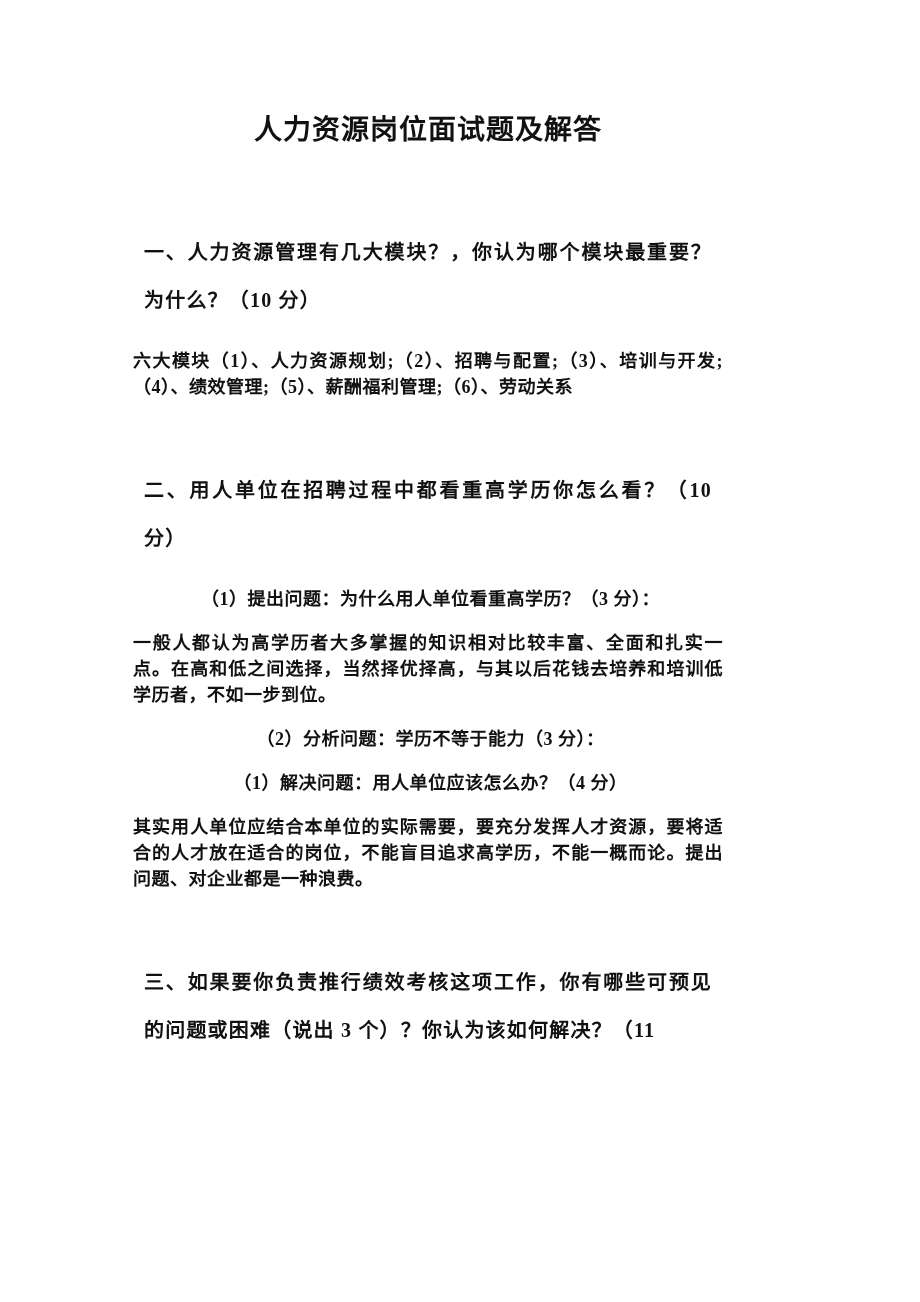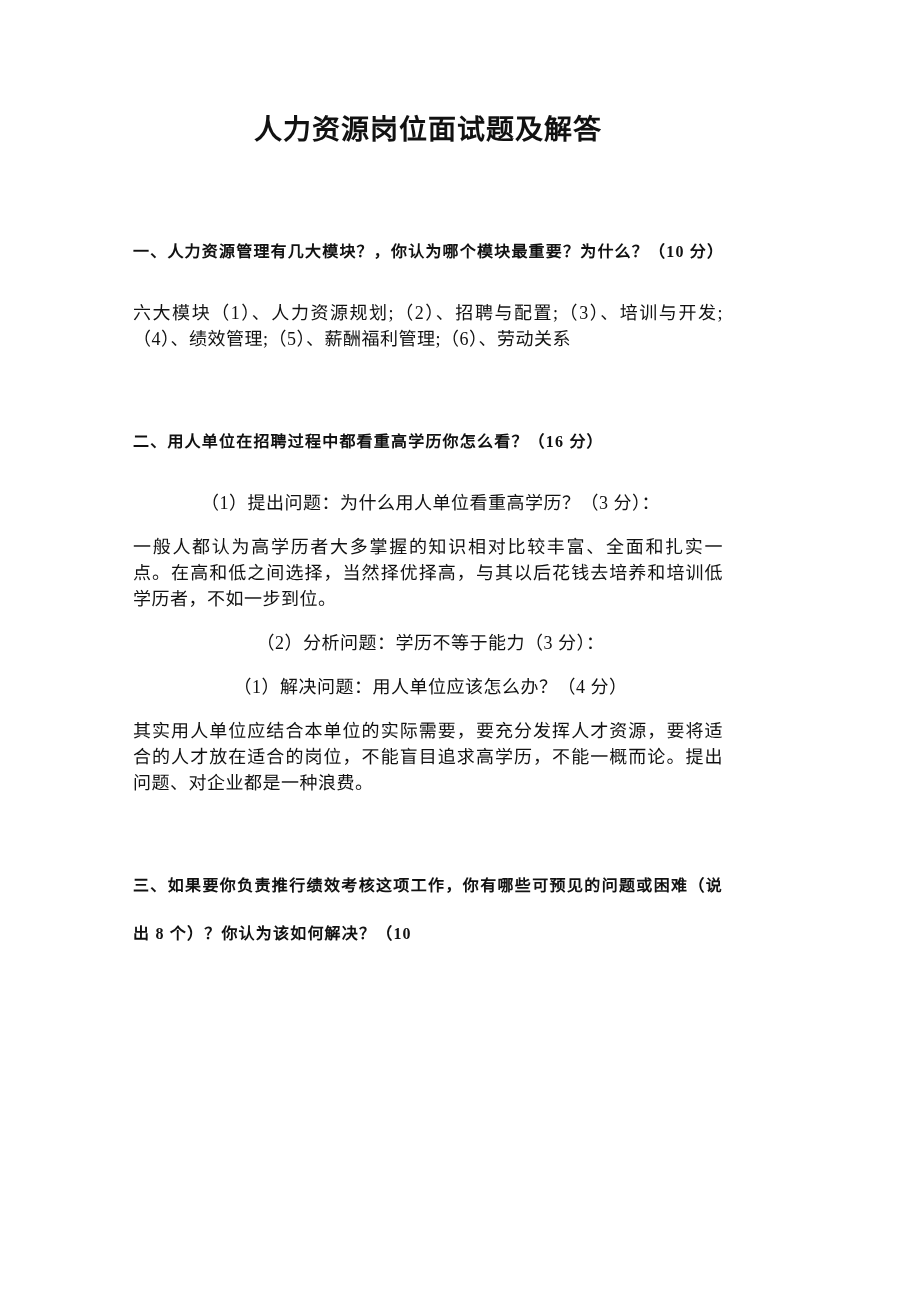--- a/index.html
+++ b/index.html
@@ -28,33 +28,33 @@
     text-align: center;
     letter-spacing: 1px;
   }
   .section {
     margin-top: 66px;
   }
   .section:first-of-type {
     margin-top: 80px;
   }
   .question-heading {
-    margin: 0;
-    font-size: 16px;
+    margin: 11px;
+    font-size: 20px;
     font-weight: bold;
     line-height: 48px;
     letter-spacing: 1.2px;
     text-align: justify;
     text-justify: inter-ideograph;
   }
   .answer-paragraph,
   .answer-subpoint {
     margin: 18px 0 0 0;
     font-size: 18px;
-    font-weight: normal;
+    font-weight: bold;
     line-height: 26px;
     letter-spacing: 0.5px;
     text-align: justify;
     text-justify: inter-ideograph;
   }
   .question-heading + .answer-paragraph,
   .question-heading + .answer-subpoint {
     margin-top: 24px;
   }
   .answer-subpoint {
@@ -66,24 +66,24 @@
 <body style="background: rgb(255, 255, 255); color: rgb(17, 17, 17);">
 
 <main class="page">
   <h1 class="doc-title">人力资源岗位面试题及解答</h1>
   <div>
       <section class="section">
         <h2 class="question-heading">一、人力资源管理有几大模块？，你认为哪个模块最重要？为什么？（10 分）</h2>
         <p class="answer-paragraph">六大模块（1）、人力资源规划;（2）、招聘与配置;（3）、培训与开发;（4）、绩效管理;（5）、薪酬福利管理;（6）、劳动关系</p>
       </section>
       <section class="section">
-        <h2 class="question-heading">二、用人单位在招聘过程中都看重高学历你怎么看？（16 分）</h2>
+        <h2 class="question-heading">二、用人单位在招聘过程中都看重高学历你怎么看？（10 分）</h2>
         <p class="answer-subpoint">（1）提出问题：为什么用人单位看重高学历？（3 分）：</p>
         <p class="answer-paragraph">一般人都认为高学历者大多掌握的知识相对比较丰富、全面和扎实一点。在高和低之间选择，当然择优择高，与其以后花钱去培养和培训低学历者，不如一步到位。</p>
         <p class="answer-subpoint">（2）分析问题：学历不等于能力（3 分）：</p>
         <p class="answer-subpoint">（1）解决问题：用人单位应该怎么办？（4 分）</p>
         <p class="answer-paragraph">其实用人单位应结合本单位的实际需要，要充分发挥人才资源，要将适合的人才放在适合的岗位，不能盲目追求高学历，不能一概而论。提出问题、对企业都是一种浪费。</p>
       </section>
       <section class="section">
-        <h2 class="question-heading">三、如果要你负责推行绩效考核这项工作，你有哪些可预见的问题或困难（说出 8 个）？你认为该如何解决？（10</h2>
+        <h2 class="question-heading">三、如果要你负责推行绩效考核这项工作，你有哪些可预见的问题或困难（说出 3 个）？你认为该如何解决？（11</h2>
       </section>
     </div>
 </main>
 
 </body></html>

